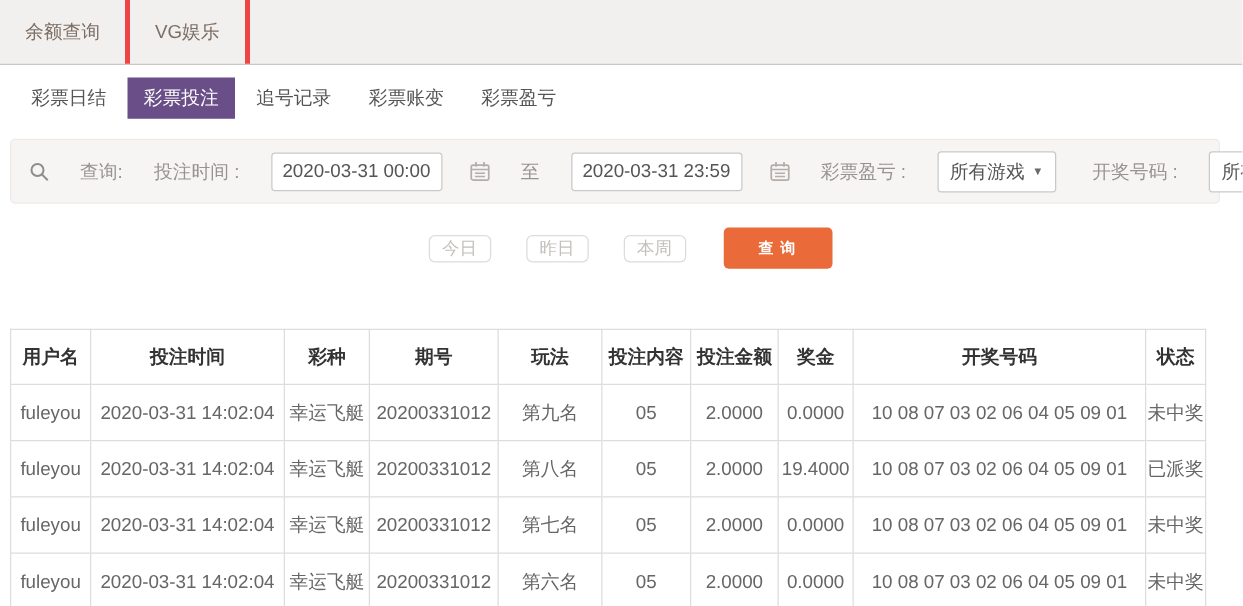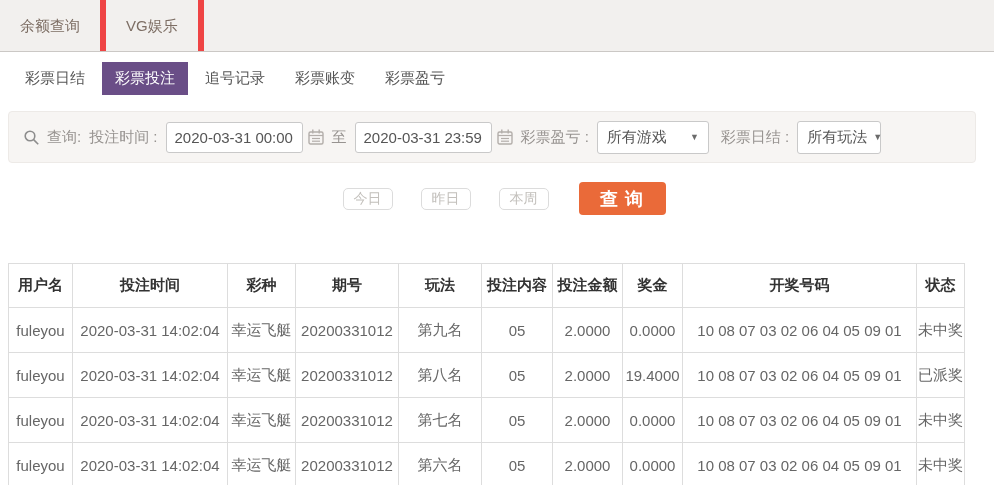--- a/index.html
+++ b/index.html
@@ -15,21 +15,21 @@
     height: 52px;
     background: #f2f0ee;
     border-bottom: 1px solid #cbc8c5;
     display: flex;
   }
   .top-tab {
     line-height: 51px;
     padding: 0 20px;
     font-size: 15px;
     color: #7d6e64;
-    border-right: 6px solid #ef4444;
+    border-right: 4px solid #ef4444;
     cursor: pointer;
     white-space: nowrap;
   }
   
   .nav {
     padding: 10px 0 0 12px;
     display: flex;
     align-items: flex-start;
   }
   .nav-tab {
@@ -49,20 +49,21 @@
   .querybar {
     margin-top: 16px;
     height: 52px;
     width: 968px;
     background: #f7f5f3;
     border: 1px solid #edeae7;
     border-radius: 4px;
     display: flex;
     align-items: center;
     padding: 0 14px;
+    gap: 17px;
   }
   .q-label {
     color: #979390;
     font-size: 15px;
     white-space: nowrap;
     margin-right: 8px;
   }
   .icon-wrap { display: flex; align-items: center; margin-right: 7px; }
   .q-input {
     height: 31px;
@@ -114,21 +115,21 @@
     cursor: pointer;
     font-family: inherit;
   }
   .btn-search {
     height: 33px;
     width: 87px;
     background: #ea6a39;
     border: none;
     border-radius: 4px;
     color: #ffffff;
-    font-size: 18px;
+    font-size: 12px;
     font-weight: bold;
     margin-left: 16px;
     cursor: pointer;
     letter-spacing: 1px;
     font-family: inherit;
   }
   
   table.data-table {
     margin-top: 48px;
     border-collapse: collapse;
@@ -204,21 +205,21 @@
         <line x1="1" y1="6.5" x2="15" y2="6.5" stroke="#b3aeaa" stroke-width="1.2"></line>
         <line x1="4" y1="9.5" x2="12" y2="9.5" stroke="#b3aeaa" stroke-width="1.2"></line>
         <line x1="4" y1="12.2" x2="12" y2="12.2" stroke="#b3aeaa" stroke-width="1.2"></line>
       </svg>
     </span>
     <span class="q-label">彩票盈亏 :</span>
     <div class="q-select sel-game">
       <span>所有游戏</span>
       <span class="caret">▼</span>
     </div>
-    <span class="q-label">彩票日结 :</span>
+    <span class="q-label">开奖号码 :</span>
     <div class="q-select sel-play">
       <span>所有玩法</span>
       <span class="caret">▼</span>
     </div>
   </div>
 
   <div class="actions">
     <button class="btn-gray">今日</button>
     <button class="btn-gray">昨日</button>
     <button class="btn-gray">本周</button>

